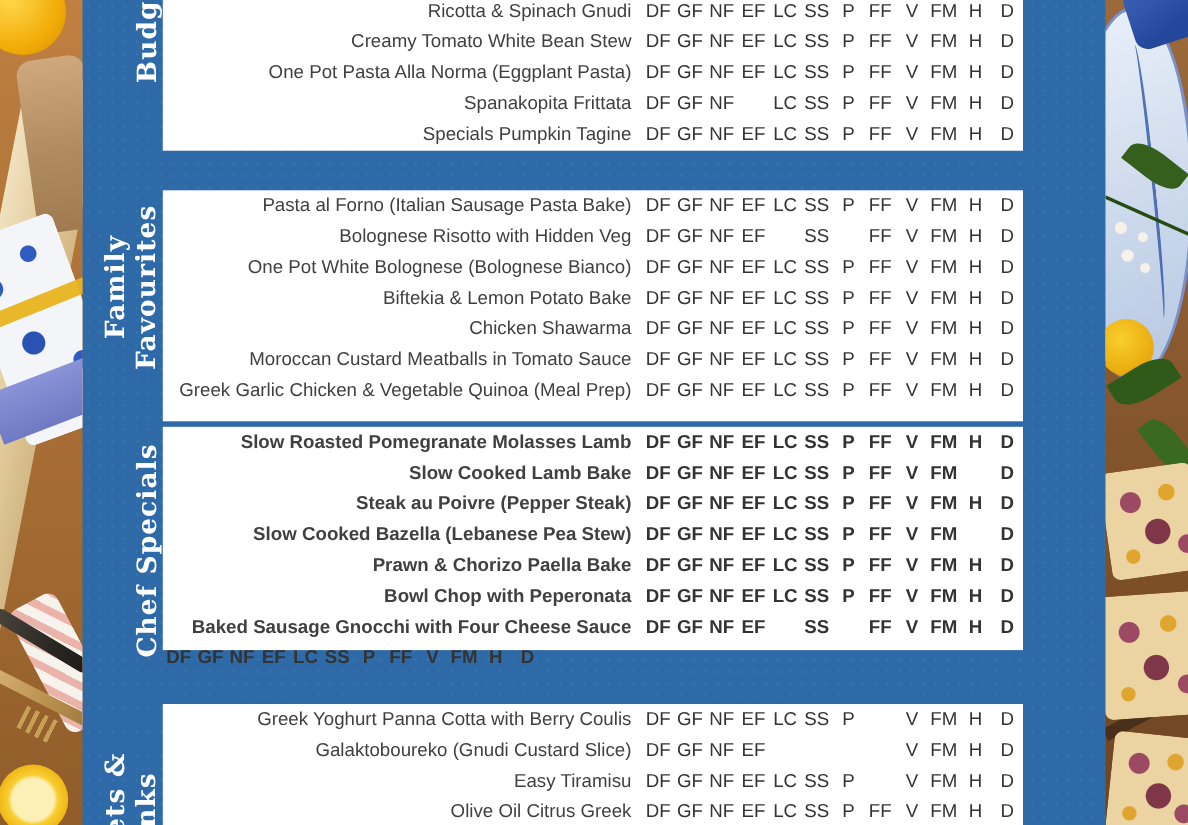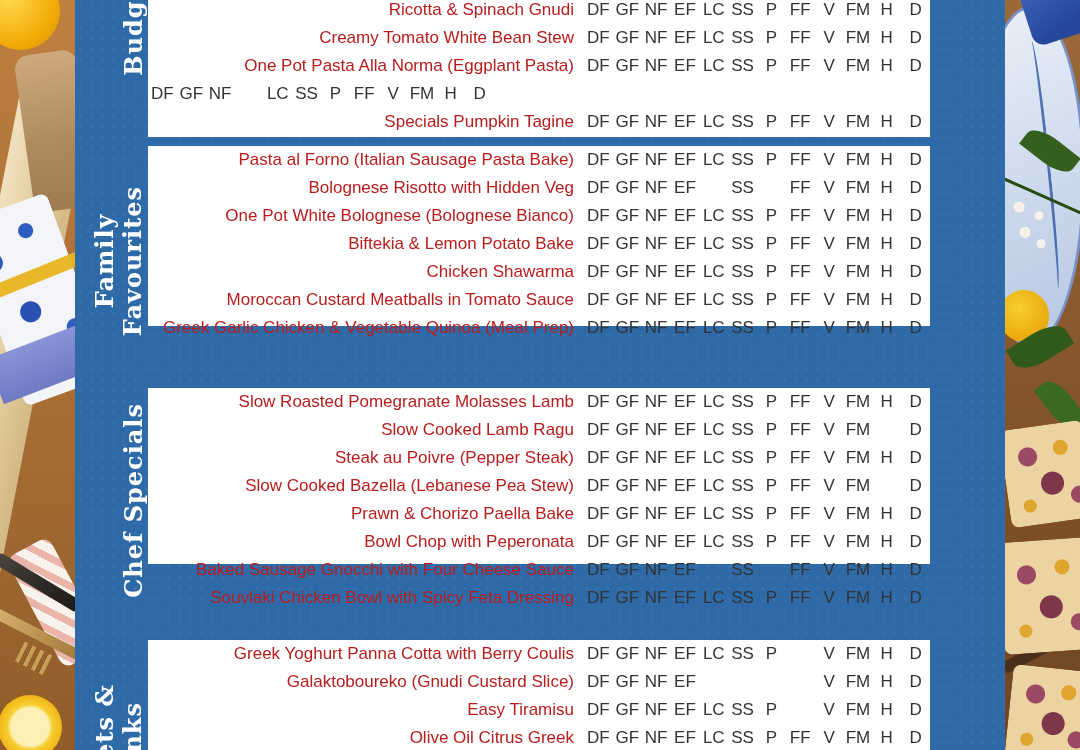--- a/index.html
+++ b/index.html
@@ -80,26 +80,26 @@
   .vlabel{writing-mode:vertical-rl;transform:rotate(180deg);
     font-family:"DejaVu Serif",serif;font-weight:bold;font-size:24px;line-height:1.18;
     color:#ffffff;letter-spacing:1px;white-space:pre-line;text-align:center;}
   .lab0{top:-96px;height:240px;}
   .lab1{top:163px;height:196px;}
   .lab2{top:388px;height:224px;}
   .lab3{top:640px;height:220px;}
   
   .panel{position:absolute;left:148px;width:782px;background:#ffffff;}
   .sec0{top:-4px;height:141px;}
-  .sec1{top:146px;height:180px;}
-  .sec2{top:388px;height:176px;}
+  .sec1{top:173px;height:210px;}
+  .sec2{top:388px;height:203px;font-weight:bold;}
   .sec3{top:640px;height:118px;}
   .row{height:28px;display:flex;align-items:center;}
   .rname{width:426px;padding-right:10px;text-align:right;
-    font-size:17px;color:#b91c1c;white-space:nowrap;overflow:hidden;}
+    font-size:17px;color:#404040;white-space:nowrap;overflow:hidden;}
   .codes{width:346px;display:grid;grid-template-columns:repeat(12,1fr);}
   .code{text-align:center;font-size:17px;color:#333333;}
 </style>
 </head>
 <body>
 
 <div class="page">
 
   <div class="bg-dots"></div>
 
@@ -195,20 +195,21 @@
             <span class="code">SS</span>
             <span class="code">P</span>
             <span class="code">FF</span>
             <span class="code">V</span>
             <span class="code">FM</span>
             <span class="code">H</span>
             <span class="code">D</span>
           </div>
         </div>
         <div class="row">
+          <div class="rname">Spanakopita Frittata</div>
           <div class="codes">
             <span class="code">DF</span>
             <span class="code">GF</span>
             <span class="code">NF</span>
             <span class="code"></span>
             <span class="code">LC</span>
             <span class="code">SS</span>
             <span class="code">P</span>
             <span class="code">FF</span>
             <span class="code">V</span>
@@ -372,21 +373,21 @@
             <span class="code">SS</span>
             <span class="code">P</span>
             <span class="code">FF</span>
             <span class="code">V</span>
             <span class="code">FM</span>
             <span class="code">H</span>
             <span class="code">D</span>
           </div>
         </div>
         <div class="row">
-          <div class="rname">Slow Cooked Lamb Ragu</div>
+          <div class="rname">Slow Cooked Lamb Bake</div>
           <div class="codes">
             <span class="code">DF</span>
             <span class="code">GF</span>
             <span class="code">NF</span>
             <span class="code">EF</span>
             <span class="code">LC</span>
             <span class="code">SS</span>
             <span class="code">P</span>
             <span class="code">FF</span>
             <span class="code">V</span>
@@ -474,21 +475,20 @@
             <span class="code">SS</span>
             <span class="code"></span>
             <span class="code">FF</span>
             <span class="code">V</span>
             <span class="code">FM</span>
             <span class="code">H</span>
             <span class="code">D</span>
           </div>
         </div>
         <div class="row">
-          <div class="rname">Souvlaki Chicken Bowl with Spicy Feta Dressing</div>
           <div class="codes">
             <span class="code">DF</span>
             <span class="code">GF</span>
             <span class="code">NF</span>
             <span class="code">EF</span>
             <span class="code">LC</span>
             <span class="code">SS</span>
             <span class="code">P</span>
             <span class="code">FF</span>
             <span class="code">V</span>

